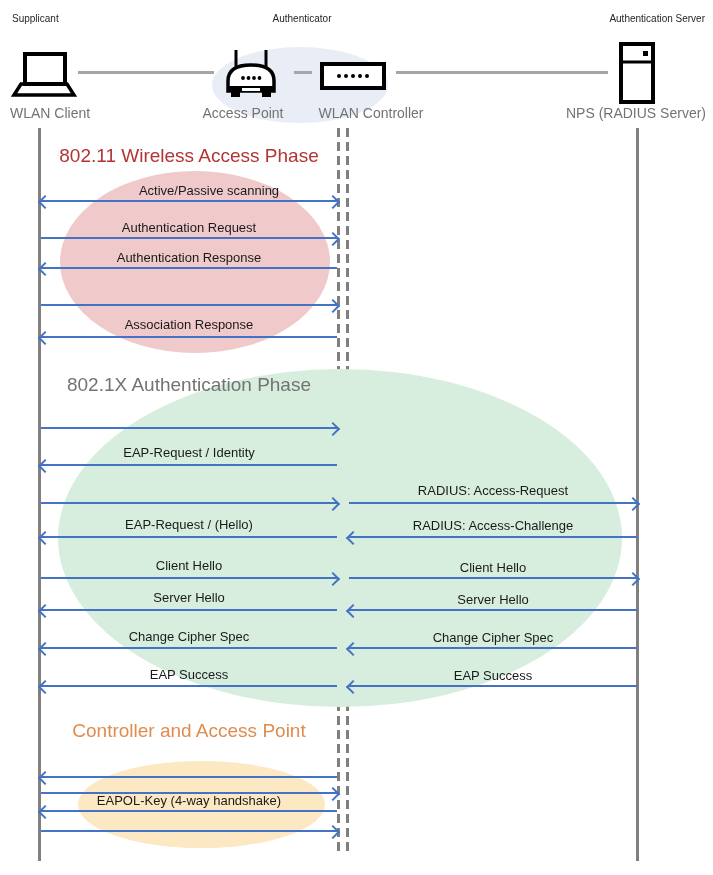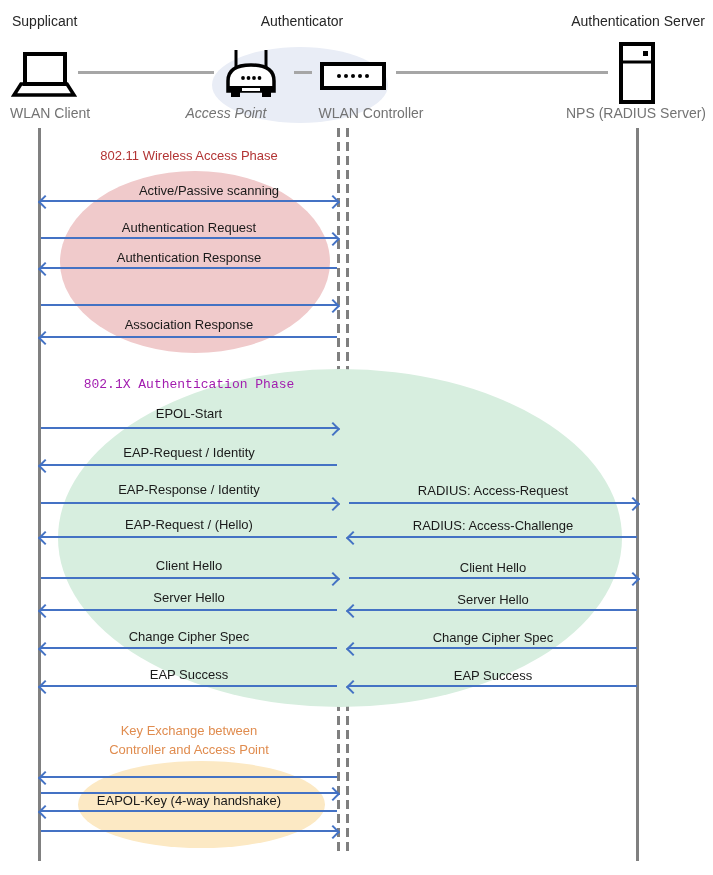--- a/index.html
+++ b/index.html
@@ -1,41 +1,41 @@
 <!DOCTYPE html>
 <html><head>
 <meta charset="utf-8">
 <style>
   html,body { margin:0; padding:0; background:#fff; }
   #stage {
     position:relative; width:713px; height:875px; background:#ffffff;
     font-family:"Liberation Sans", sans-serif; overflow:hidden;
   }
   
-  .role { position:absolute; top:13px; font-size:14px; color:#262626; white-space:nowrap; }
+  .role { position:absolute; top:13px; font-size:10px; color:#262626; white-space:nowrap; }
   .dev  { position:absolute; top:105px; font-size:14px; color:#737373; white-space:nowrap; }
   .t-center { text-align:center; }
   .t-right  { text-align:right; }
   
   .conn { position:absolute; top:71px; height:3px; background:#A6A6A6; }
   
   .lifeline { position:absolute; top:128px; width:3px; height:733px; background:#808080; }
   .dashline { position:absolute; top:128px; width:3px; height:728px;
     background:repeating-linear-gradient(to bottom,#7F7F7F 0 9px, transparent 9px 14px); }
   
   .ellipse { position:absolute; border-radius:50%; }
   #ellipse-auth   { left:212px; top:47px;  width:176px; height:76px;  background:#E9EDF6; }
   #ellipse-phase1 { left:60px;  top:171px; width:270px; height:182px; background:#F0CACB; }
   #ellipse-phase2 { left:58px;  top:369px; width:564px; height:338px; background:#D7EEDF; }
   #ellipse-phase3 { left:78px;  top:761px; width:247px; height:87px;  background:#FCE9C4; }
   
   .ptitle { position:absolute; left:41px; width:296px; text-align:center;
-    font-size:13px; white-space:nowrap; line-height:19px; }
+    font-size:19px; white-space:nowrap; line-height:19px; }
   .pt1 { color:#B23434; }
-  .pt2 { color:#a21caf;font-family:Liberation Mono, monospace; }
+  .pt2 { color:#737373; }
   .pt3 { color:#E08C4F; }
   
   .msg { position:absolute; font-size:13px; color:#1a1a1a; text-align:center; white-space:nowrap; }
   .msg.l { left:41px;  width:296px; }
   .msg.r { left:349px; width:288px; }
   
   .arrow { position:absolute; height:2px; background:#4472C4; }
   .arrow.l { left:41px;  width:296px; }
   .arrow.r { left:349px; width:288px; }
   .arrow.dir-right::after, .arrow.dir-both::after {
@@ -96,21 +96,21 @@
   </span>
   <span class="icon" style="left:619px; top:42px;">
     <svg width="36" height="62" viewBox="0 0 36 62">
       <rect x="2" y="2" width="32" height="58" fill="none" stroke="#000" stroke-width="4"></rect>
       <line x1="3" y1="20" x2="33" y2="20" stroke="#000" stroke-width="3"></line>
       <rect x="24" y="9" width="5" height="5" fill="#000"></rect>
     </svg>
   </span>
 
   <div class="dev" style="left:10px;">WLAN Client</div>
-  <div class="dev t-center" style="left:176px; width:100px;font-style:italic;">Access Point</div>
+  <div class="dev t-center" style="left:193px; width:100px;">Access Point</div>
   <div class="dev t-center" style="left:315px; width:112px;">WLAN Controller</div>
   <div class="dev t-right" style="left:556px; width:150px;">NPS (RADIUS Server)</div>
 
   <div class="lifeline" style="left:38px;"></div>
   <div class="dashline" style="left:337px;"></div>
   <div class="dashline" style="left:346px;"></div>
   <div class="lifeline" style="left:636px;"></div>
 
   <div class="ellipse" id="ellipse-phase1"></div>
   <div class="ptitle pt1" style="top:146px;">802.11 Wireless Access Phase</div>
@@ -125,27 +125,25 @@
   <div class="arrow l dir-left" style="top:267px;"></div>
 
   <div class="arrow l dir-right" style="top:304px;"></div>
 
   <div class="msg l" style="top:317px;">Association Response</div>
   <div class="arrow l dir-left" style="top:336px;"></div>
 
   <div class="ellipse" id="ellipse-phase2"></div>
   <div class="ptitle pt2" style="top:375px;">802.1X Authentication Phase</div>
 
-  <div class="msg l" style="top:406px;">EPOL-Start</div>
   <div class="arrow l dir-right" style="top:427px;"></div>
 
   <div class="msg l" style="top:445px;">EAP-Request / Identity</div>
   <div class="arrow l dir-left" style="top:464px;"></div>
 
-  <div class="msg l" style="top:482px;">EAP-Response / Identity</div>
   <div class="arrow l dir-right" style="top:502px;"></div>
   <div class="msg r" style="top:483px;">RADIUS: Access-Request</div>
   <div class="arrow r dir-right" style="top:502px;"></div>
 
   <div class="msg l" style="top:517px;">EAP-Request / (Hello)</div>
   <div class="arrow l dir-left" style="top:536px;"></div>
   <div class="msg r" style="top:518px;">RADIUS: Access-Challenge</div>
   <div class="arrow r dir-left" style="top:536px;"></div>
 
   <div class="msg l" style="top:558px;">Client Hello</div>
@@ -163,21 +161,20 @@
   <div class="msg r" style="top:630px;">Change Cipher Spec</div>
   <div class="arrow r dir-left" style="top:647px;"></div>
 
   <div class="msg l" style="top:667px;">EAP Success</div>
   <div class="arrow l dir-left" style="top:685px;"></div>
   <div class="msg r" style="top:668px;">EAP Success</div>
   <div class="arrow r dir-left" style="top:685px;"></div>
 
   <div class="ellipse" id="ellipse-phase3"></div>
   <div class="ptitle pt3" style="top:721px;">
-    <div>Key Exchange between</div>
     <div>Controller and Access Point</div>
   </div>
 
   <div class="arrow l dir-left" style="top:776px;"></div>
   <div class="arrow l dir-right" style="top:792px;"></div>
   <div class="msg l" style="top:793px;">EAPOL-Key (4-way handshake)</div>
   <div class="arrow l dir-left" style="top:810px;"></div>
   <div class="arrow l dir-right" style="top:830px;"></div>
 
 </div>

